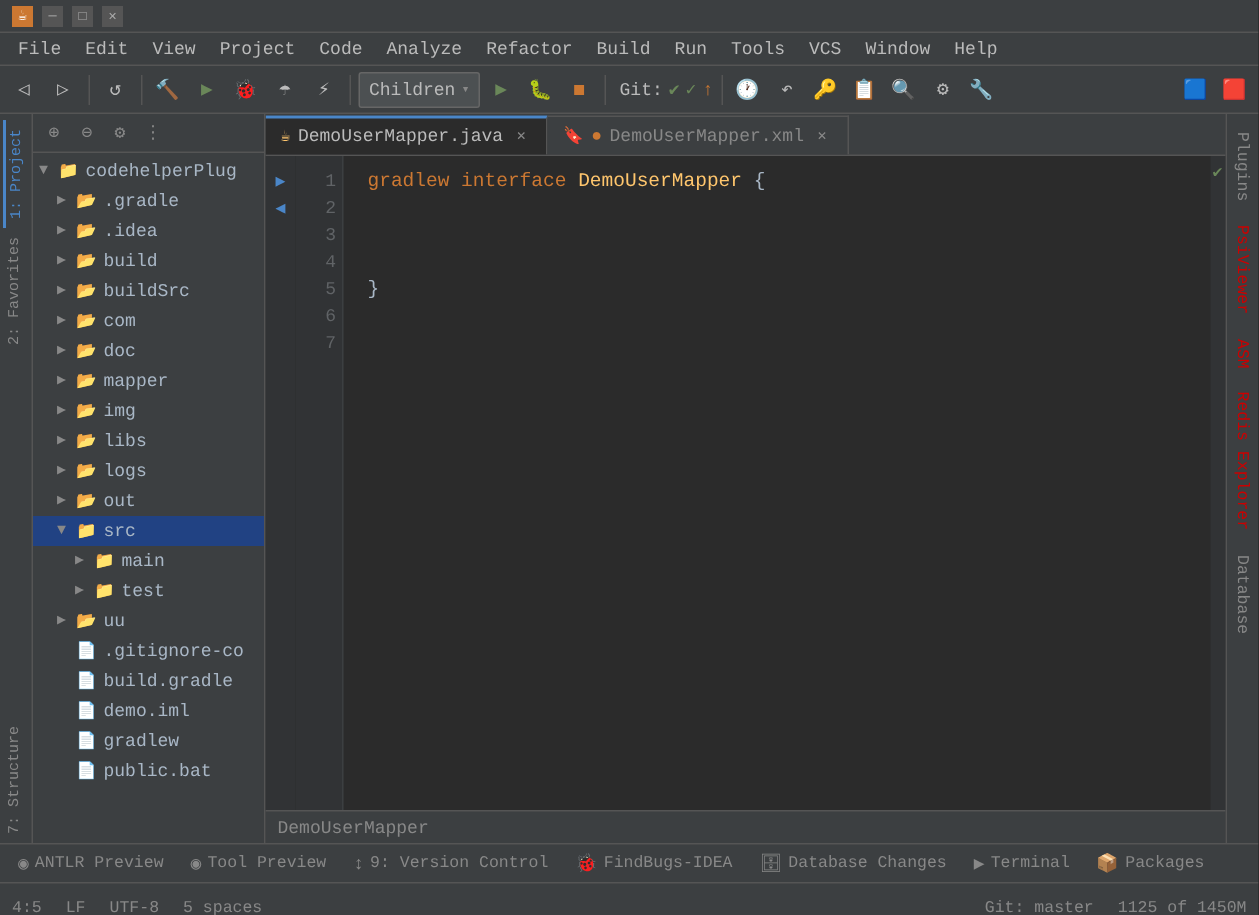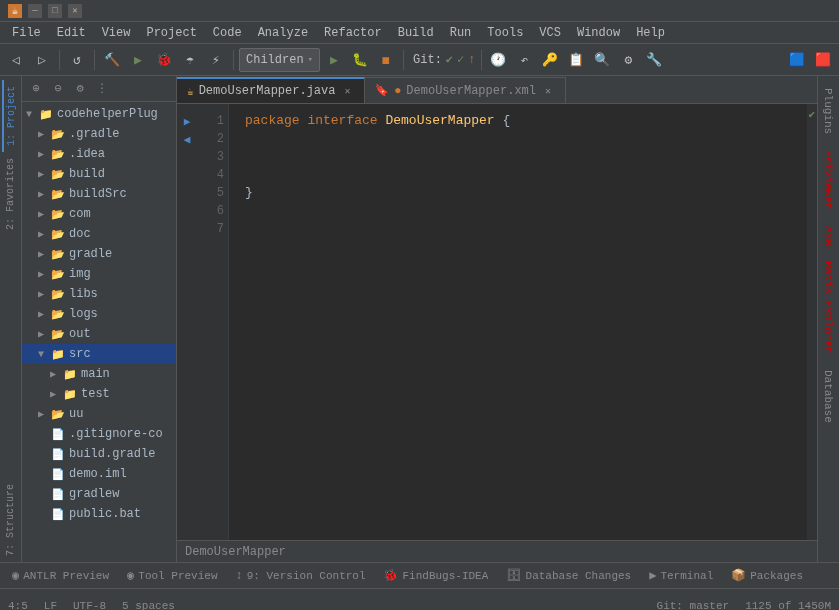--- a/index.html
+++ b/index.html
@@ -458,21 +458,21 @@
         <span>com</span>
       </div>
       <div class="tree-item" style="padding-left:16px;">
         <span class="tree-arrow">▶</span>
         <span class="tree-icon folder-icon">📂</span>
         <span>doc</span>
       </div>
       <div class="tree-item" style="padding-left:16px;">
         <span class="tree-arrow">▶</span>
         <span class="tree-icon folder-icon">📂</span>
-        <span>gradle</span>
+        <span>mapper</span>
       </div>
       <div class="tree-item" style="padding-left:16px;">
         <span class="tree-arrow">▶</span>
         <span class="tree-icon folder-icon">📂</span>
         <span>img</span>
       </div>
       <div class="tree-item" style="padding-left:16px;">
         <span class="tree-arrow">▶</span>
         <span class="tree-icon folder-icon">📂</span>
         <span>libs</span>
@@ -567,21 +567,21 @@
         <div>1</div>
         <div>2</div>
         <div>3</div>
         <div>4</div>
         <div>5</div>
         <div>6</div>
         <div>7</div>
       </div>
 
       <div id="code-content">
-        <div class="code-line"><span class="kw-keyword">package interface</span> <span class="kw-class-name">DemoUserMapper</span> <span class="kw-symbol">{</span></div>
+        <div class="code-line"><span class="kw-keyword">gradlew interface</span> <span class="kw-class-name">DemoUserMapper</span> <span class="kw-symbol">{</span></div>
         <div class="code-line"></div>
         <div class="code-line"></div>
         <div class="code-line"></div>
         <div class="code-line"><span class="kw-symbol">}</span></div>
         <div class="code-line"></div>
       </div>
 
       <div id="right-gutter">
         <div id="checkmark-top">✔</div>
       </div>

